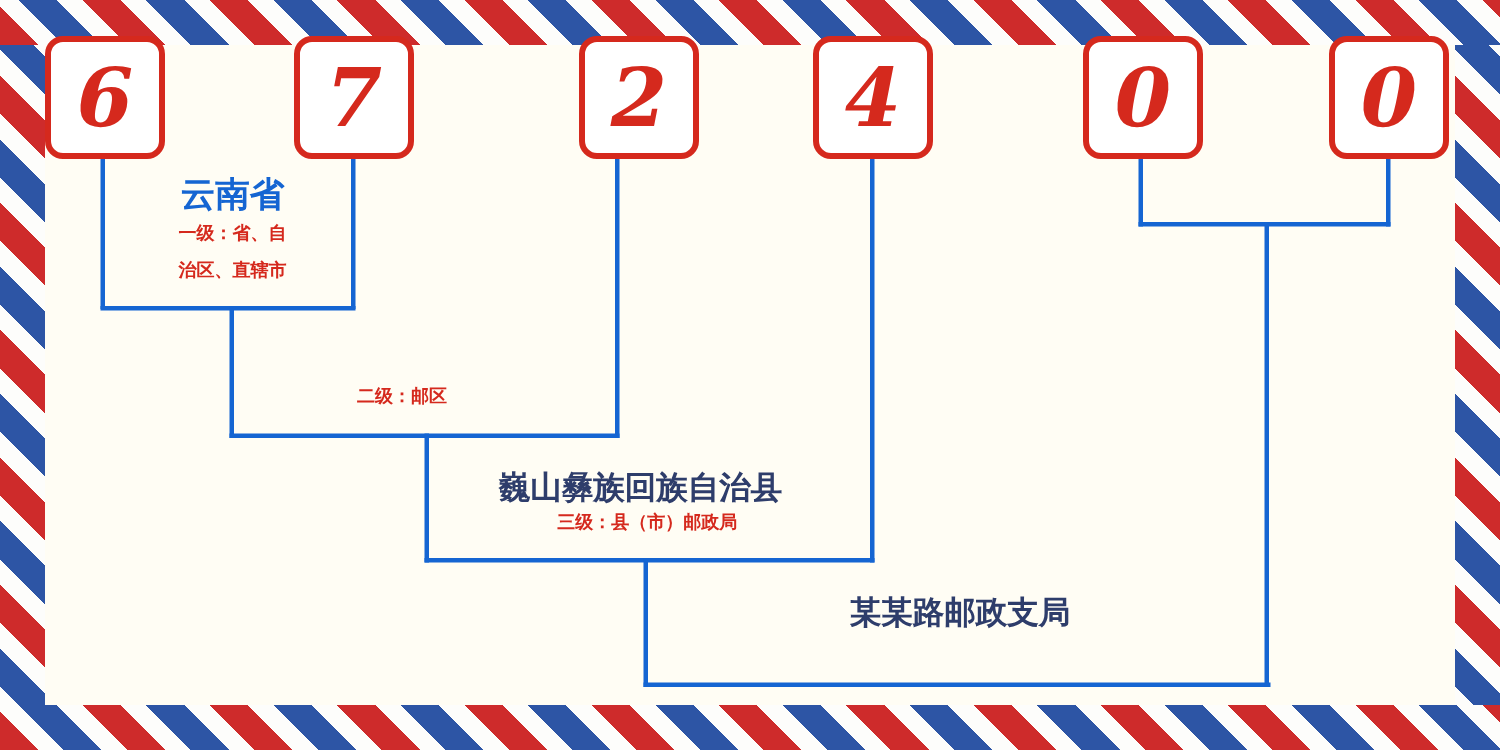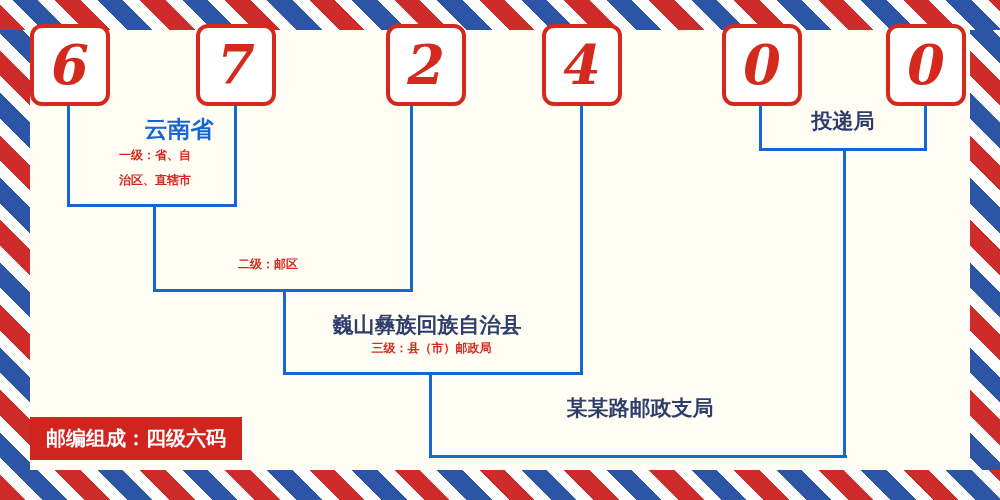--- a/index.html
+++ b/index.html
@@ -30,21 +30,21 @@
     font-style:italic;font-weight:bold;
     font-size:54px;line-height:1;color:var(--red,#d5291d);
   }
 
   
   .vline{position:absolute;width:3px;background:var(--blue,#1565d2);}
   .hline{position:absolute;height:3px;background:var(--blue,#1565d2);}
 
   
   .txt{position:absolute;text-align:center;white-space:nowrap;}
-  .t-blue{color:var(--blue,#1565d2);font-weight:bold;font-size:23px;margin-left:24px;}
+  .t-blue{color:var(--blue,#1565d2);font-weight:bold;font-size:23px;}
   .t-red{color:var(--red,#d5291d);font-weight:bold;font-size:12px;}
   .t-navy{color:var(--navy,#2e3d6b);font-weight:bold;font-size:21px;}
 
   .badge{
     position:absolute;left:30px;top:417px;
     background:var(--badge-bg,#d5291d);color:var(--badge-text,#fff);
     font-size:20px;font-weight:bold;padding:8px 16px;white-space:nowrap;
   }
 </style>
 </head>
@@ -96,17 +96,15 @@
   <div class="txt t-red" style="left:70px;top:147px;width:170px">一级：省、自</div>
   <div class="txt t-red" style="left:70px;top:172px;width:170px">治区、直辖市</div>
 
   <div class="txt t-red" style="left:158px;top:256px;width:220px">二级：邮区</div>
 
   <div class="txt t-navy" style="left:283px;top:311px;width:288px">巍山彝族回族自治县</div>
   <div class="txt t-red" style="left:283px;top:340px;width:297px">三级：县（市）邮政局</div>
 
   <div class="txt t-navy" style="left:490px;top:394px;width:300px">某某路邮政支局</div>
 
-  <div class="txt t-navy" style="left:763px;top:107px;width:160px">投递局</div>
 
-  <div class="badge">邮编组成：四级六码</div>
 
 </div>
 
 </body></html>

